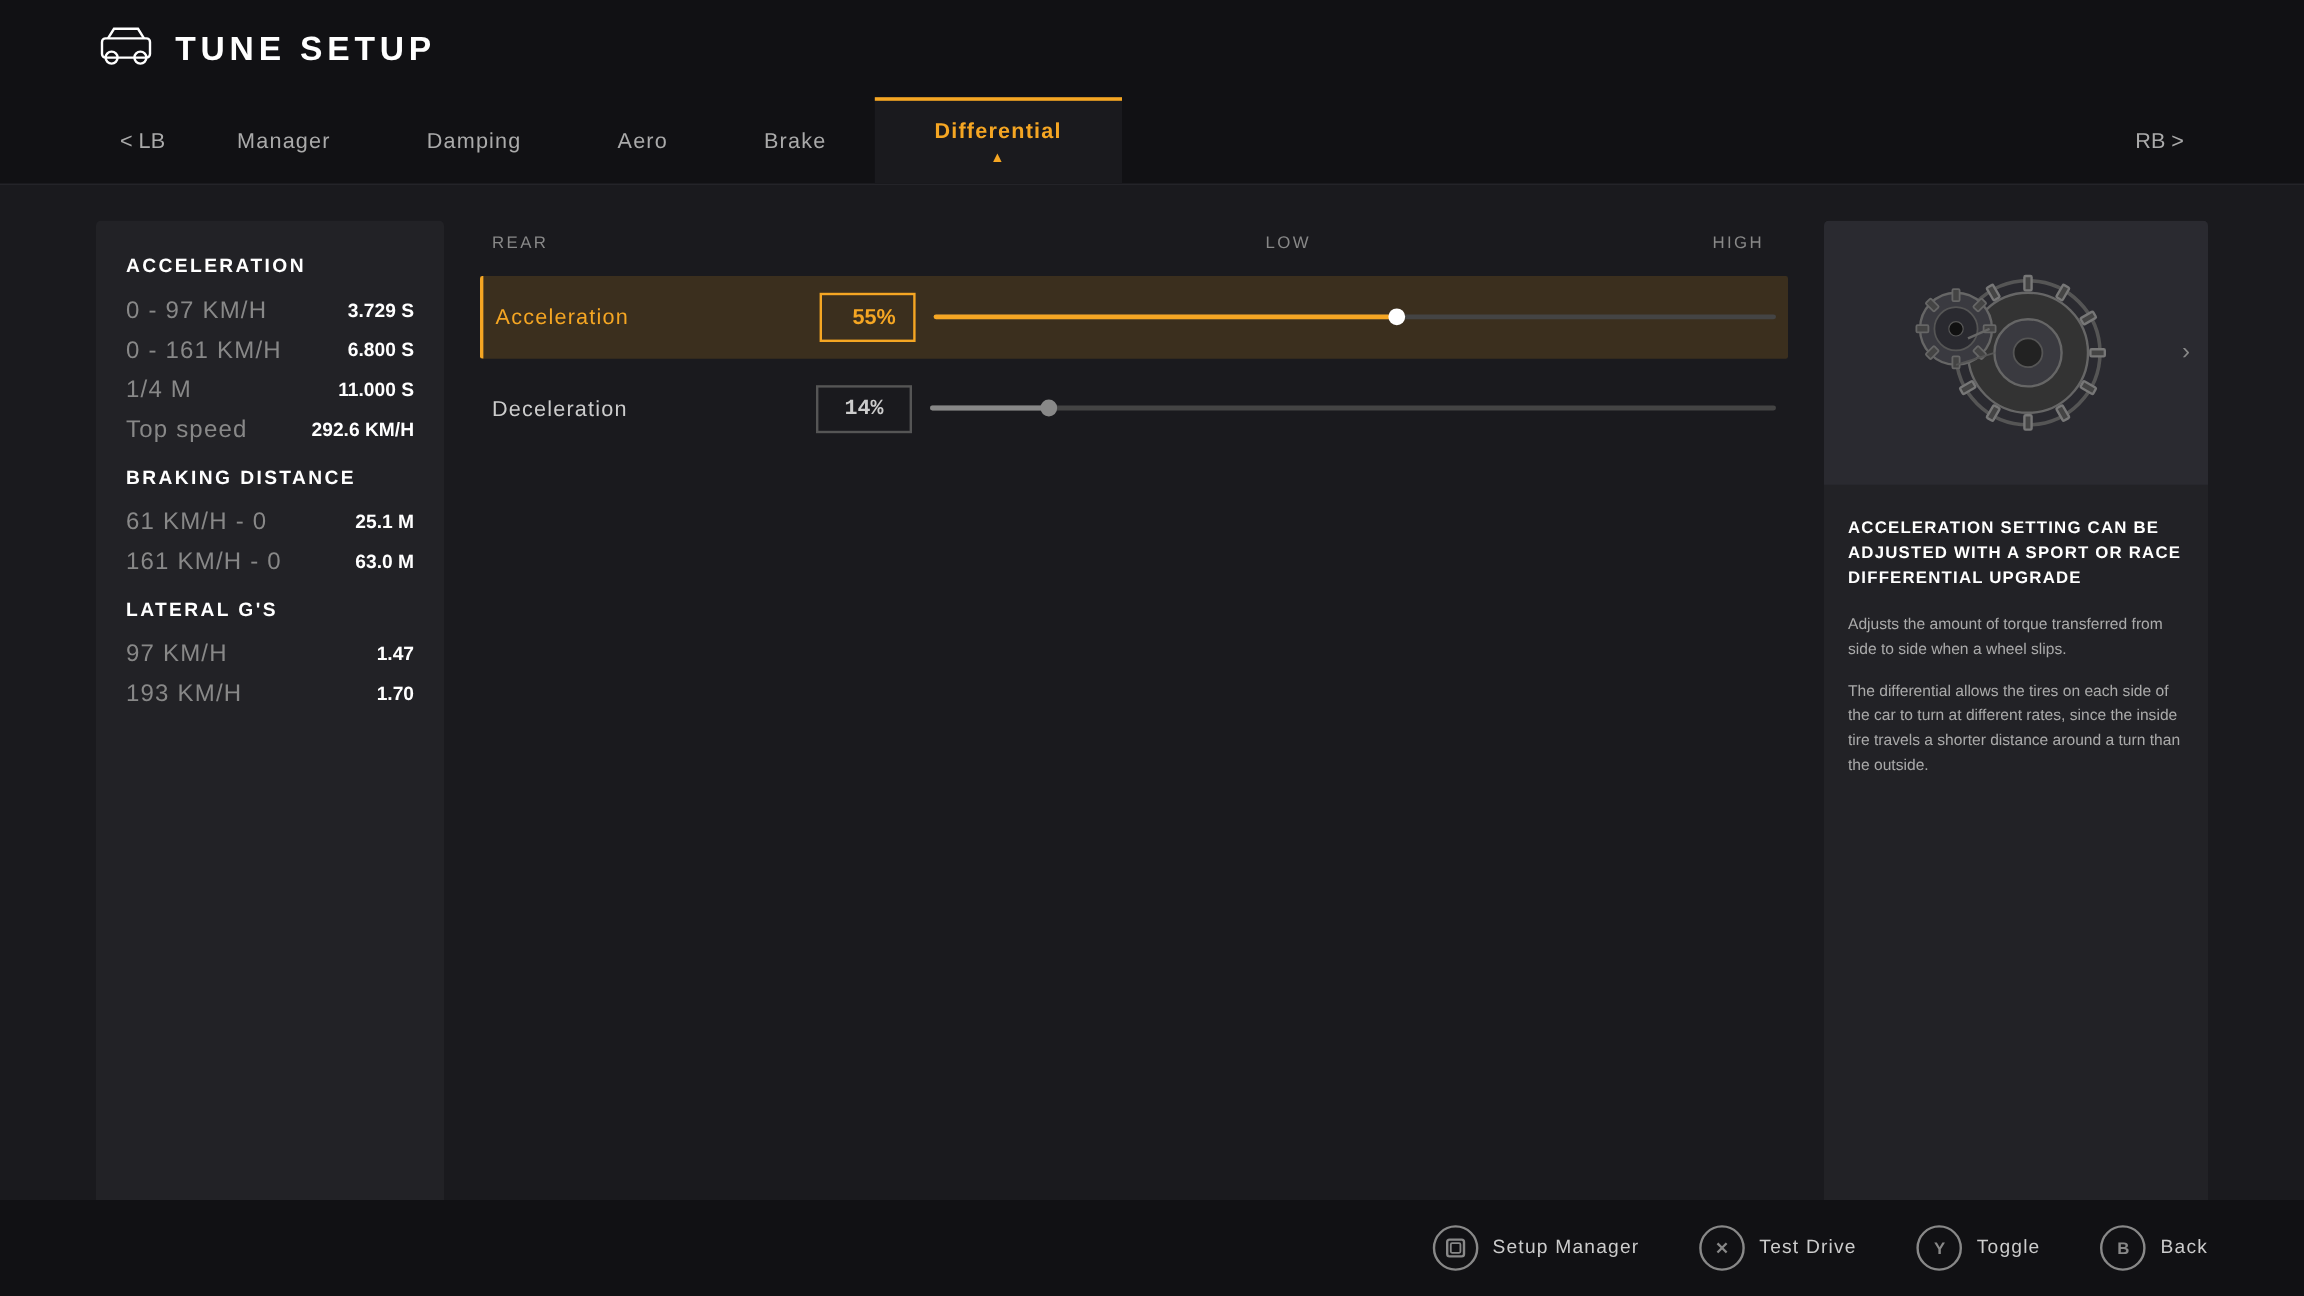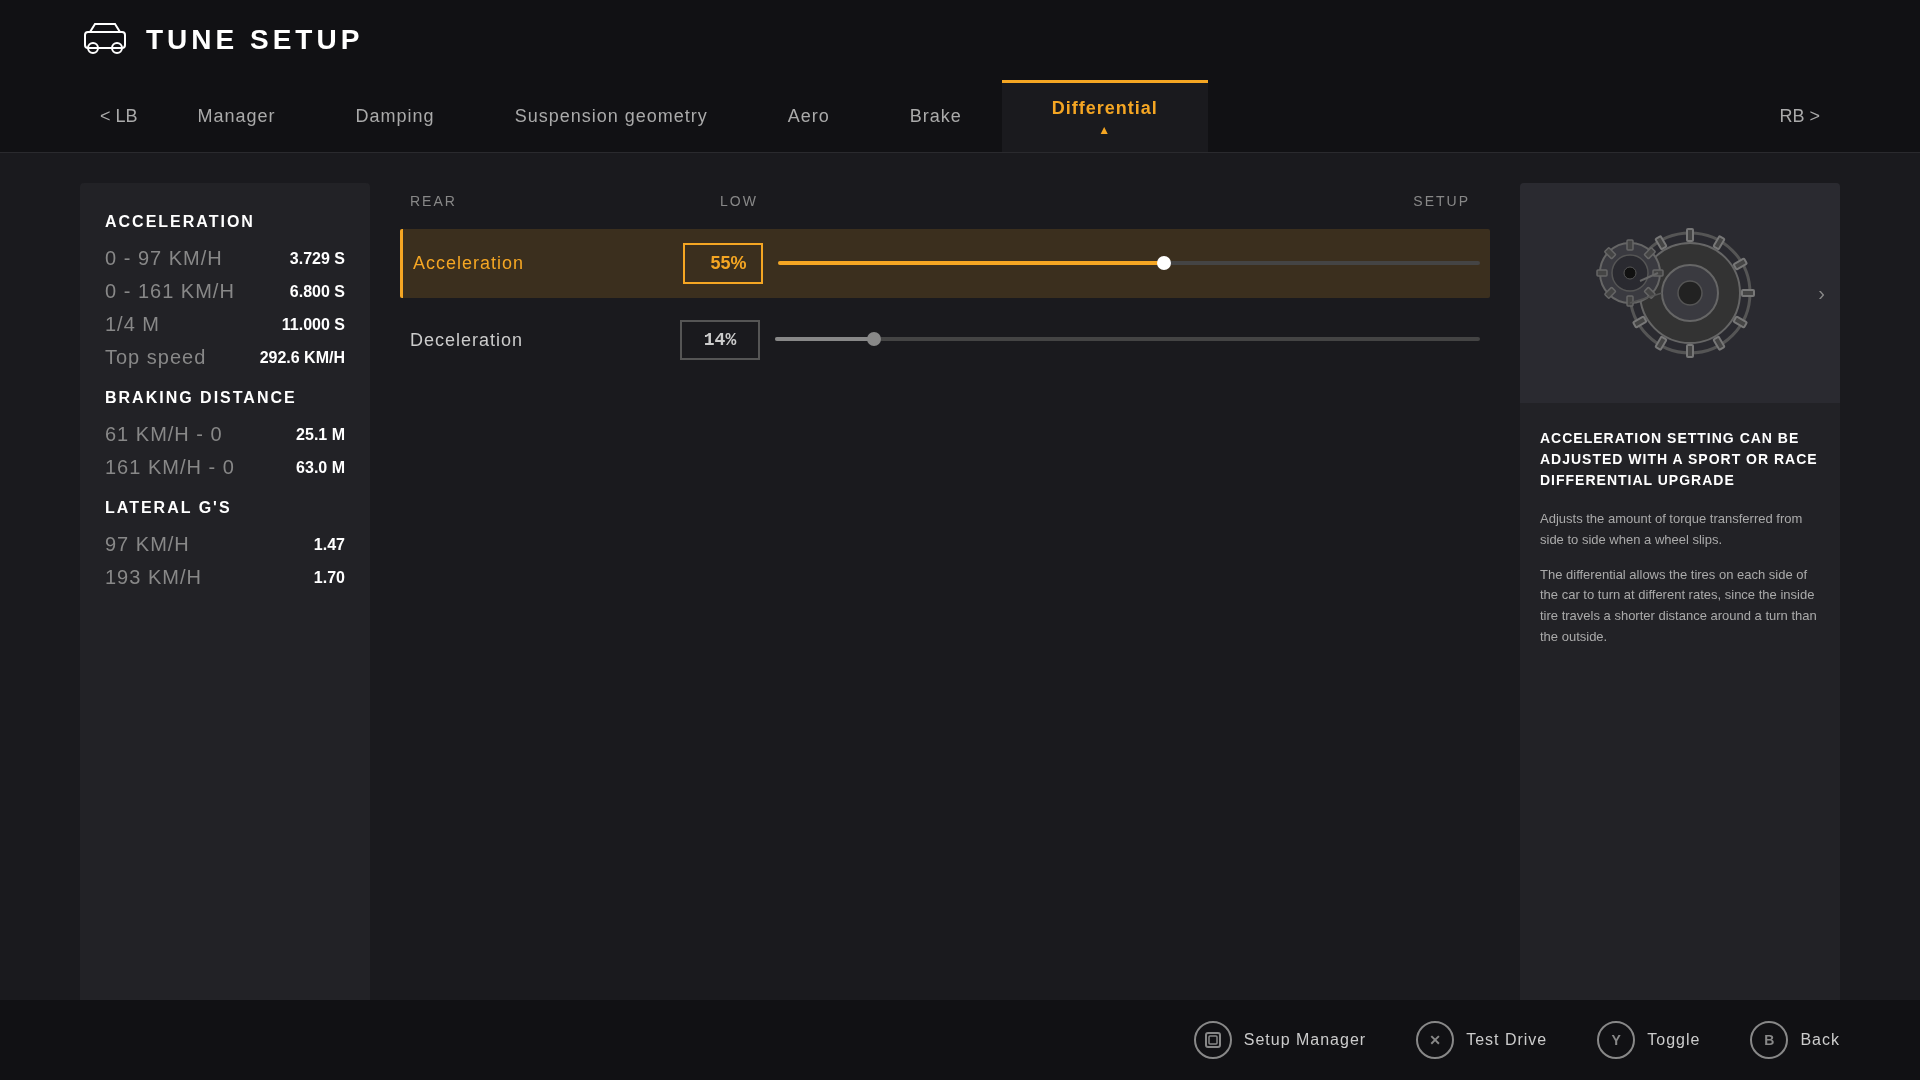--- a/index.html
+++ b/index.html
@@ -112,21 +112,21 @@
       font-size: 14px;
       letter-spacing: 2px;
       color: #888888;
       width: 280px;
     }
     .low-label {
       font-size: 14px;
       letter-spacing: 2px;
       color: #888888;
       flex: 1;
-      text-align: left;
+      text-align: center;
       padding-left: 30px;
     }
     .high-label {
       font-size: 14px;
       letter-spacing: 2px;
       color: #888888;
       margin-right: 10px;
     }
 
     
@@ -337,21 +337,20 @@
       <circle cx="37" cy="30" r="5" stroke="white" stroke-width="2" fill="none"></circle>
     </svg>
   </div>
   <span class="header-title">TUNE SETUP</span>
 </div>
 
 <div class="nav-tabs">
   <div class="nav-arrow">&lt; LB</div>
   <div class="nav-tab">Manager</div>
   <div class="nav-tab">Damping</div>
-  <div class="nav-tab">Suspension geometry</div>
   <div class="nav-tab">Aero</div>
   <div class="nav-tab">Brake</div>
   <div class="tab-differential">
     <span>Differential</span>
     <span class="tab-indicator-arrow">▲</span>
   </div>
   <div class="nav-spacer"></div>
   <div class="nav-arrow">RB &gt;</div>
 </div>
 
@@ -397,21 +396,21 @@
       <span class="stats-label">193 KM/H</span>
       <span class="stats-value">1.70</span>
     </div>
   </div>
 
   <div class="center-panel">
 
     <div class="rear-header">
       <span class="rear-label">REAR</span>
       <span class="low-label">LOW</span>
-      <span class="high-label">SETUP</span>
+      <span class="high-label">HIGH</span>
     </div>
 
     <div class="slider-row active">
       <span class="slider-name">Acceleration</span>
       <div class="slider-value-box" style="color:#f5a623;border-color:#f5a623;">55%</div>
       <div class="slider-track-container">
         <div class="slider-track">
           <div class="slider-fill orange" style="width:55%"></div>
           <div class="slider-thumb" style="left:55%"></div>
         </div>

